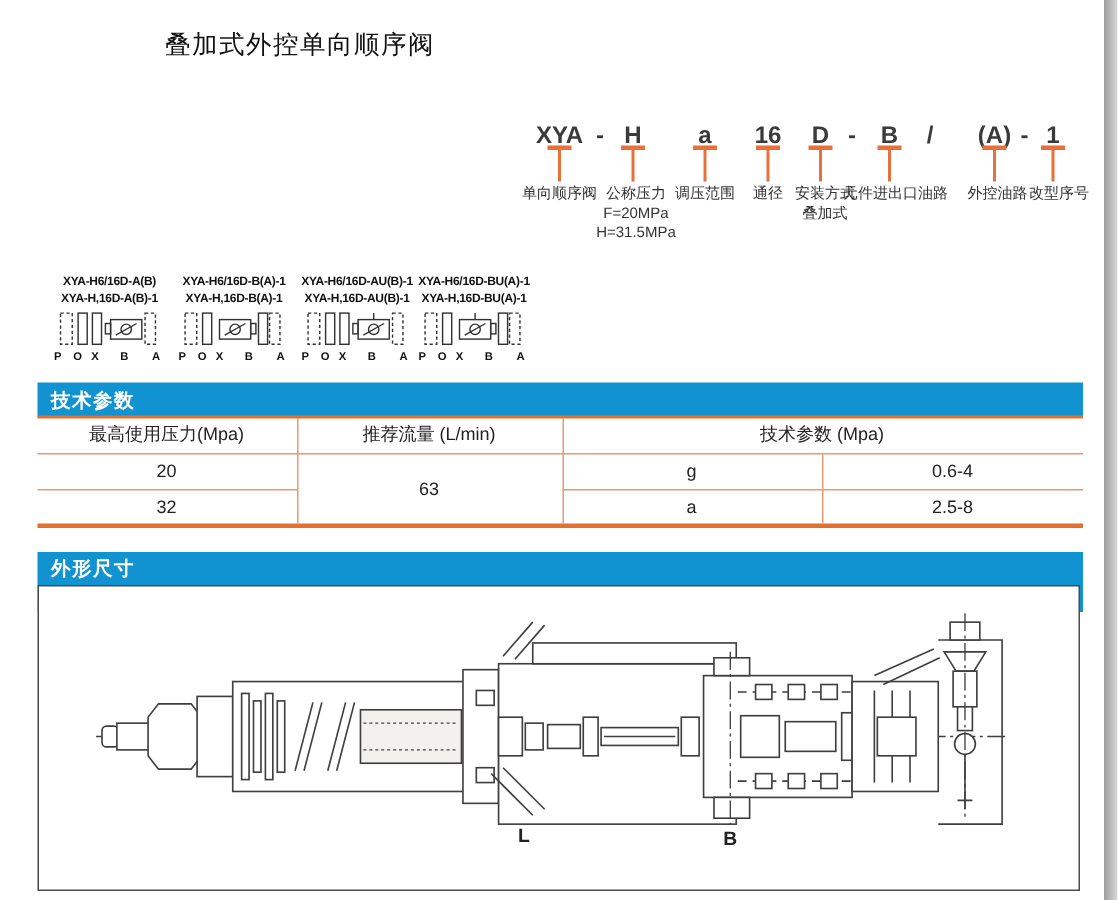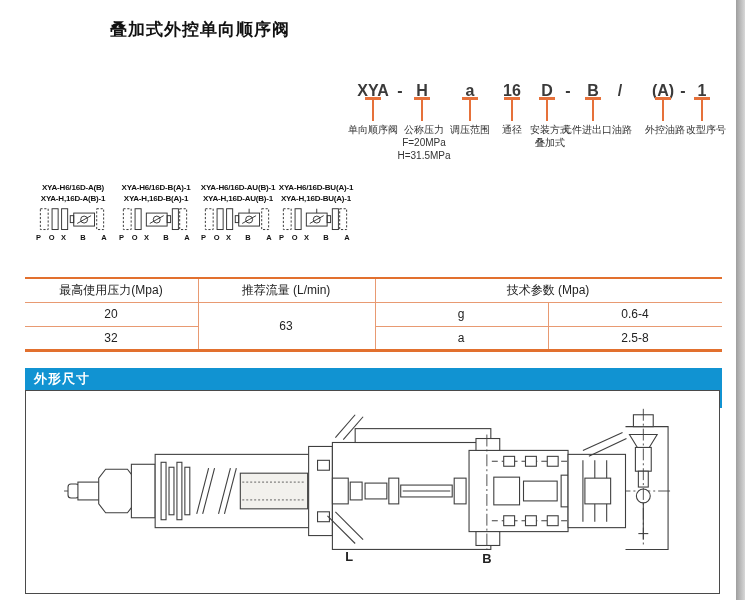--- a/index.html
+++ b/index.html
@@ -1,19 +1,19 @@
 <!DOCTYPE html>
 <html><head>
 <meta charset="utf-8">
 <style>
   * { margin:0; padding:0; box-sizing:border-box; }
   body { background:#ffffff; font-family:"Liberation Sans", sans-serif; }
   .page { position:relative; width:745px; height:600px; background:#fff; overflow:hidden; color:#2a2a2a; }
 
-  .page-title { position:absolute; left:110px; top:18px; font-size:17px; font-weight:700; letter-spacing:1px; color:#111; }
+  .page-title { position:absolute; left:110px; top:18px; font-size:17px; font-weight:400; letter-spacing:1px; color:#111; }
 
   .bar { position:absolute; background:#1193d2; color:#fff; font-size:13px; font-weight:700; letter-spacing:1px; }
   .bar span { padding-left:9px; }
   .bar-order { left:356px; top:52px; width:366px; height:25px; line-height:25px; }
   .bar-tech  { left:25px;  top:255px; width:697px; height:23px; line-height:23px; }
   .bar-dim   { left:25px;  top:368px; width:697px; height:40px; line-height:22px; }
 
   .code-part { position:absolute; top:82px; transform:translateX(-50%); font-size:16px; font-weight:700; color:#3a3a3a; white-space:nowrap; }
   .marker-bar  { position:absolute; top:97px; width:16px; height:3px; background:#e6713a; transform:translateX(-50%); }
   .marker-stem { position:absolute; top:100px; width:2px; height:21px; background:#e6713a; transform:translateX(-50%); }
@@ -193,20 +193,23 @@
     </svg>
     <div class="ports">
       <span style="left:7%">P</span>
         <span style="left:24%">O</span>
       <span style="left:39%">X</span>
         <span style="left:64%">B</span>
       <span style="left:91%">A</span>
     </div>
   </div>
 
+  <div class="bar bar-tech">
+    <span>技术参数</span>
+  </div>
 
   <div class="tline strong" style="left:25px; top:277px; width:697px; height:2px"></div>
   <div class="tline" style="left:25px;  top:302px; width:697px; height:1px"></div>
   <div class="tline" style="left:25px;  top:326px; width:173px; height:1px"></div>
   <div class="tline" style="left:375px; top:326px; width:347px; height:1px"></div>
   <div class="tline strong" style="left:25px; top:349px; width:697px; height:3px"></div>
   <div class="tline" style="left:198px; top:279px; width:1px; height:70px"></div>
   <div class="tline" style="left:375px; top:279px; width:1px; height:70px"></div>
   <div class="tline" style="left:548px; top:303px; width:1px; height:46px"></div>
 

